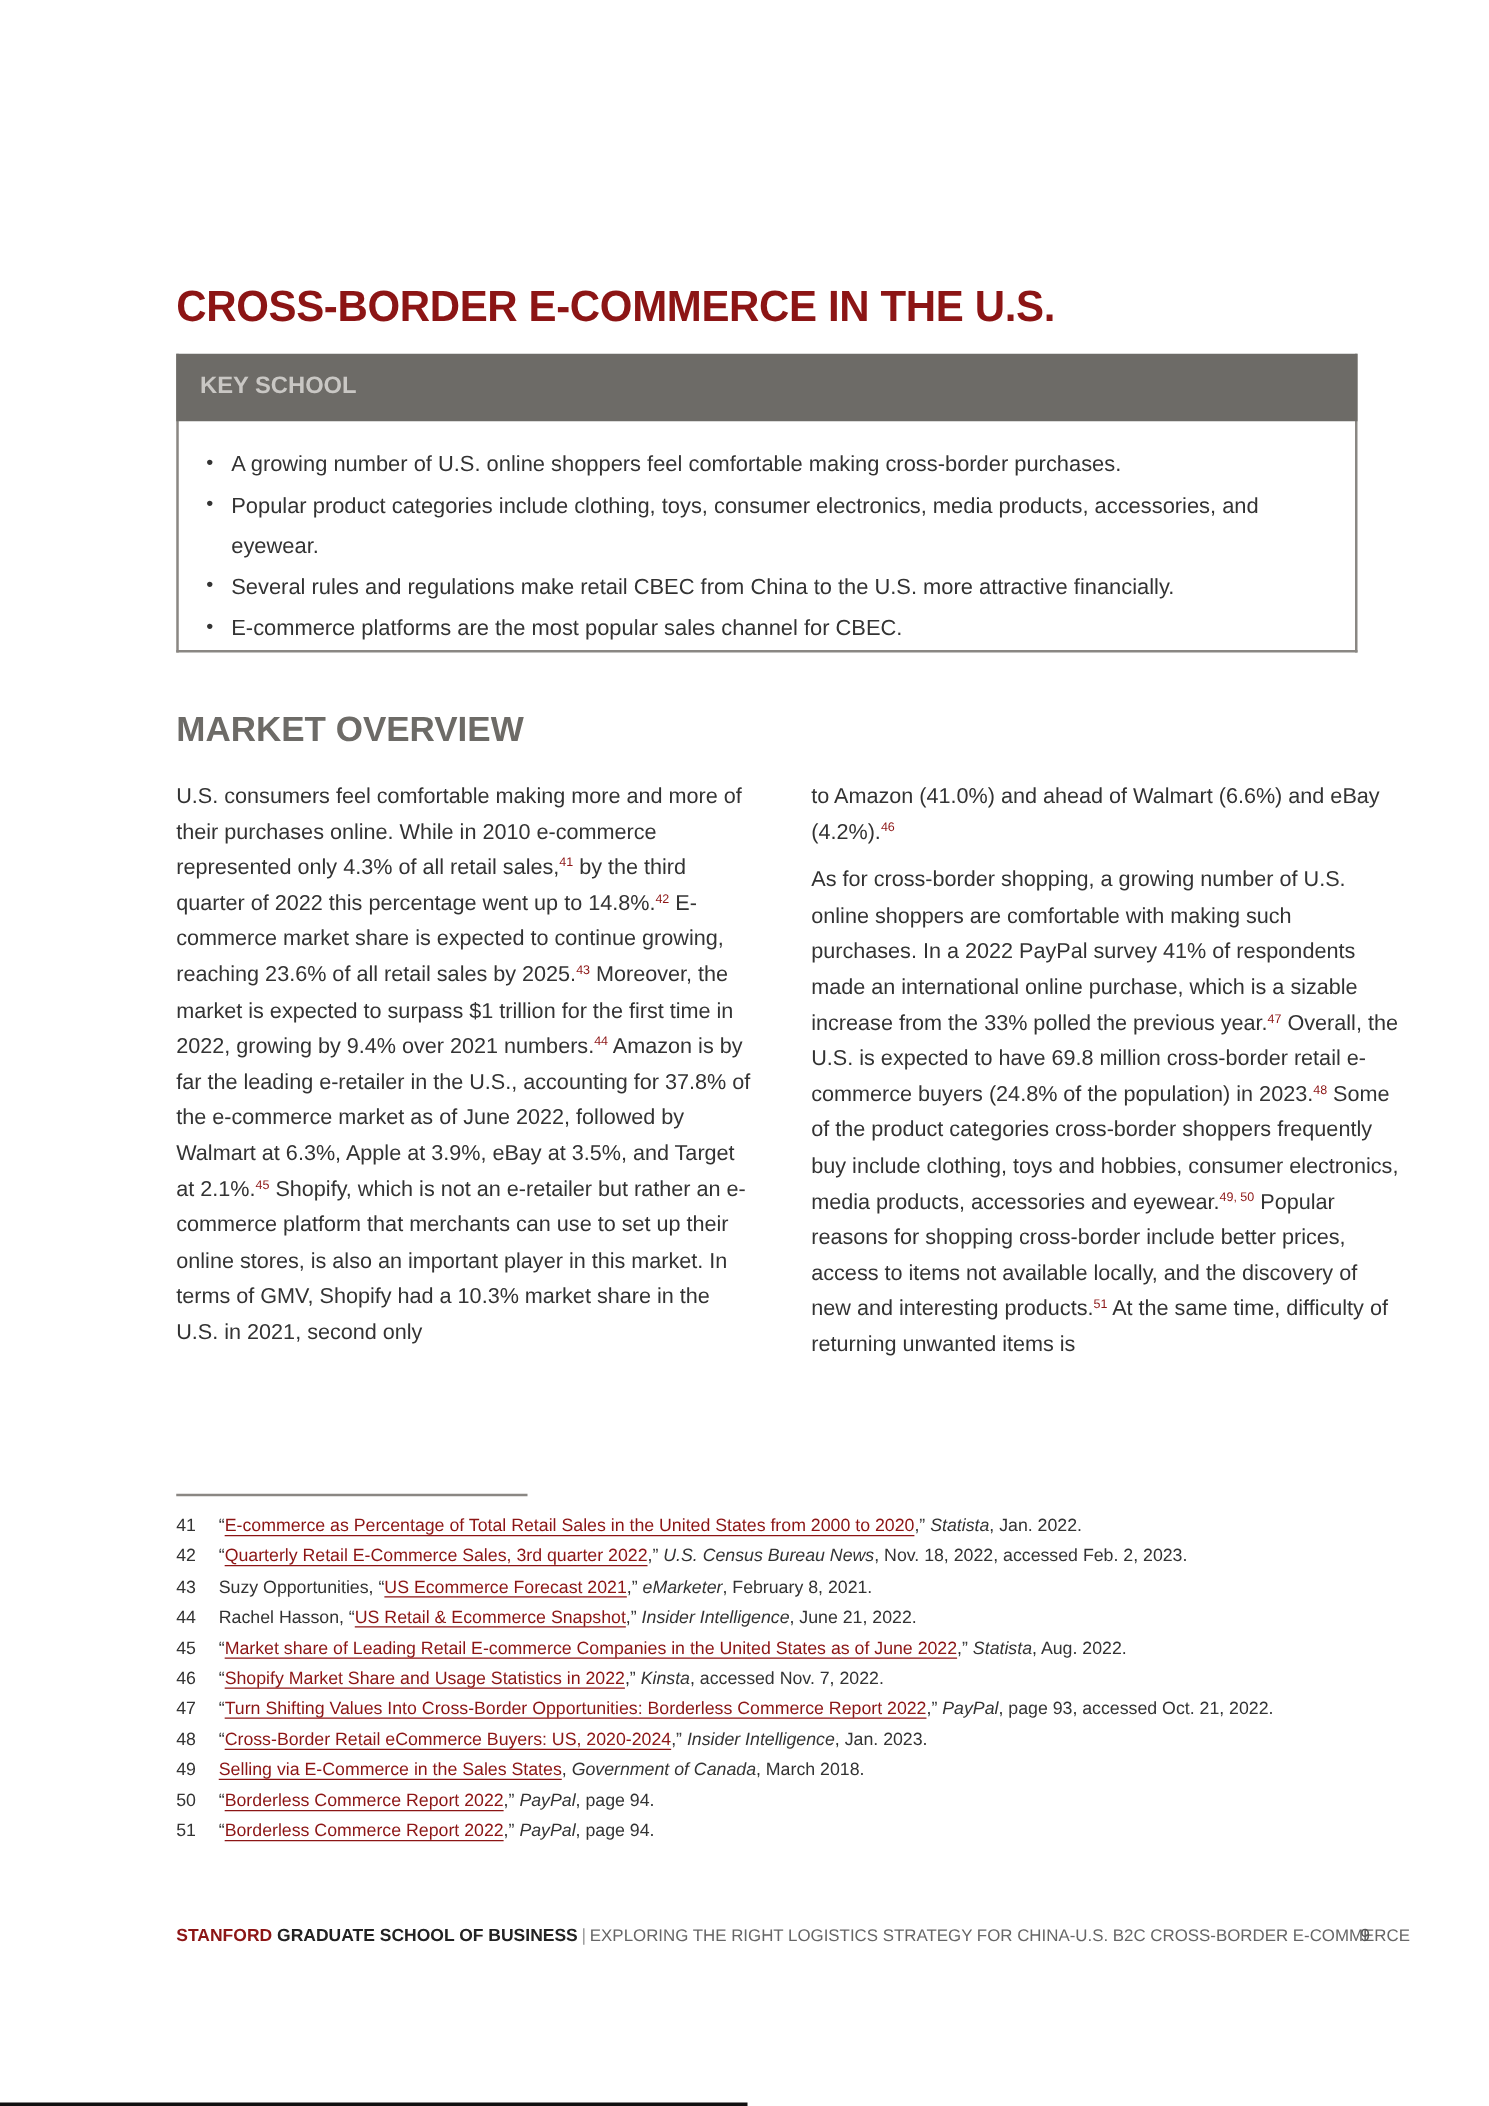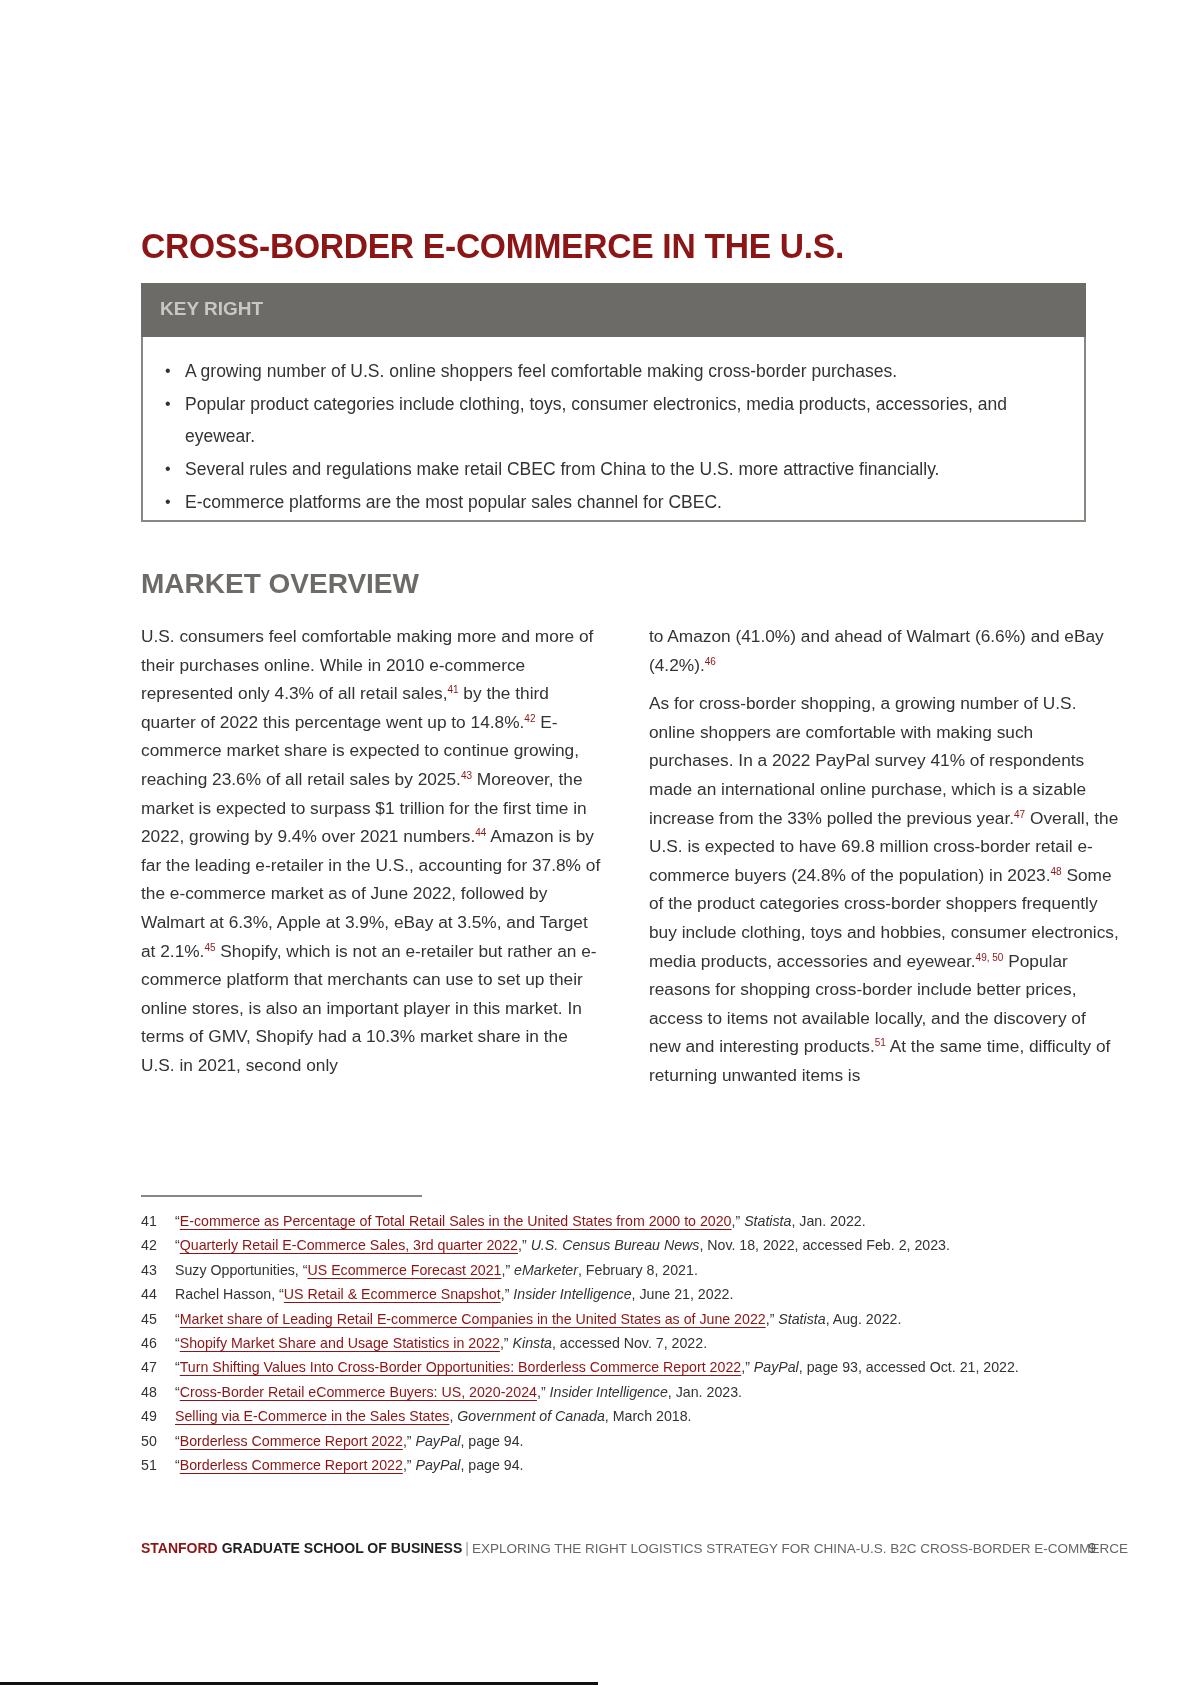--- a/index.html
+++ b/index.html
@@ -72,21 +72,21 @@
     #footer .page-num { position: absolute; right: 0; top: 0; color: #555; }
     #bottom-edge { left: 0; top: 1682px; width: 598px; height: 3px; background: #111; }
   </style>
 </head>
 <body>
 
 <h1 id="page-title" class="abs">CROSS-BORDER E-COMMERCE IN THE U.S.</h1>
 
 <div id="keypoints" class="abs">
   <div id="keypoints-header">
-    <span id="keypoints-title">KEY RIGHT</span>
+    <span id="keypoints-title">KEY SCHOOL</span>
   </div>
   <ul id="keypoints-list">
     <li>A growing number of U.S. online shoppers feel comfortable making cross-border purchases.</li>
     <li>Popular product categories include clothing, toys, consumer electronics, media products, accessories, and eyewear.</li>
     <li>Several rules and regulations make retail CBEC from China to the U.S. more attractive financially.</li>
     <li>E-commerce platforms are the most popular sales channel for CBEC.</li>
   </ul>
 </div>
 
 <h2 id="section-heading" class="abs">MARKET OVERVIEW</h2>

